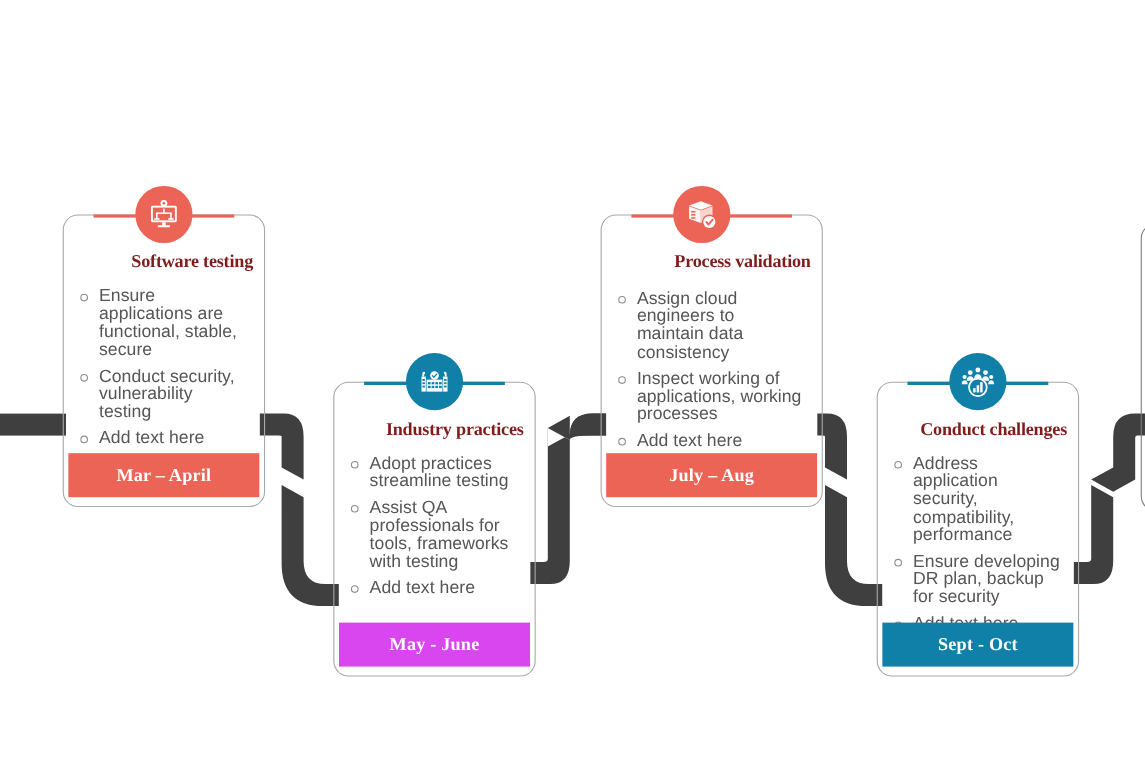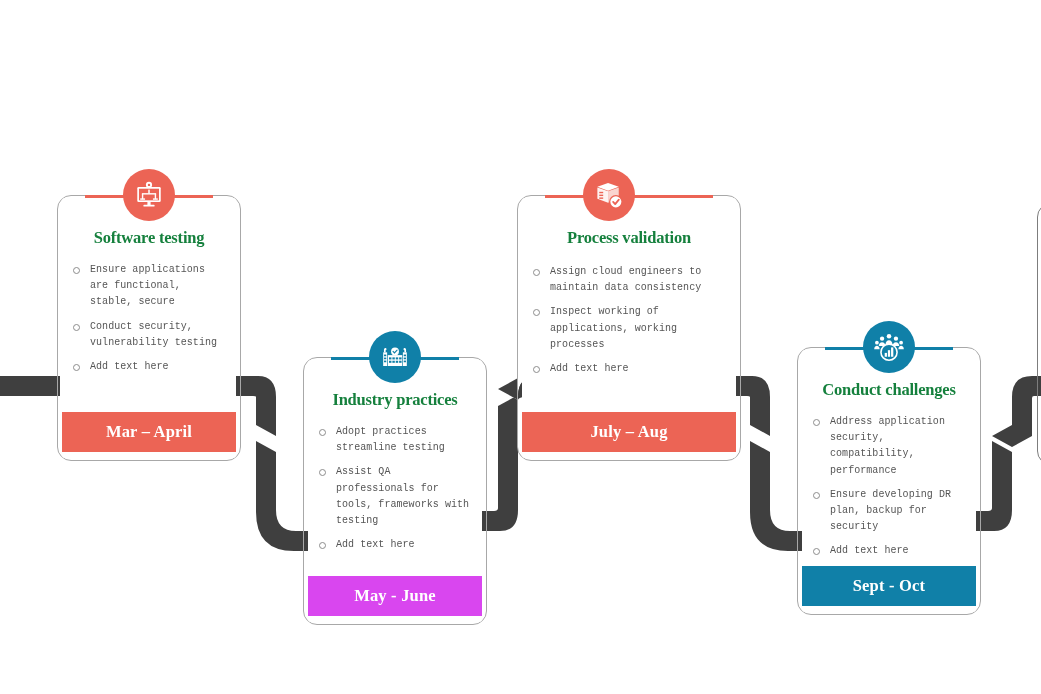--- a/index.html
+++ b/index.html
@@ -76,37 +76,37 @@
     display: flex;
     align-items: center;
     justify-content: center;
   }
   .card-icon svg { width: 30px; height: 30px; display: block; }
 
   .card-title {
     font-family: "Liberation Serif", serif;
     font-weight: bold;
     font-size: 16.5px;
-    color: #15803d;
-    text-align: center;
+    color: #7f1d1d;
+    text-align: right;
     letter-spacing: -0.2px;
     padding: 0 6px;
   }
 
   .bullets {
     list-style: none;
     margin: 0;
     padding: 0 10px 0 8px;
   }
   .bullets li {
     position: relative;
     padding-left: 20px;
     margin-bottom: 8px;
-    font-family: Liberation Mono, monospace;
-    font-size: 10px;
+    font-family: Liberation Sans, sans-serif;
+    font-size: 16px;
     line-height: 16.2px;
     color: #555555;
     letter-spacing: 0.05px;
   }
   .bullets li::before {
     content: "";
     position: absolute;
     left: 3px;
     top: 5px;
     width: 5px;
@@ -207,21 +207,21 @@
         <rect x="8.4" y="15" width="1.5" height="5.4" fill="#ffffff"></rect>
         <rect x="22.1" y="15" width="1.5" height="5.4" fill="#ffffff"></rect>
         <rect x="6.6" y="19.6" width="5.2" height="1.5" fill="#ffffff"></rect>
         <rect x="20.2" y="19.6" width="5.2" height="1.5" fill="#ffffff"></rect>
         <rect x="14.3" y="23.5" width="3.4" height="3.6" fill="#ffffff"></rect>
         <rect x="10" y="26.4" width="12" height="1.9" rx="0.9" fill="#ffffff"></rect>
       </svg>
     </div>
   </div>
 
-  <div class="card-wrap" style="left:303px; top:357px; width:184px; height:268px;">
+  <div class="card-wrap" style="left:303px; top:347px; width:184px; height:268px;">
     <div class="card-outline"></div>
     <div class="top-rule" style="background:#1080A8;"></div>
     <div class="card-body" style="top:3px; height:262px;">
       <div class="card-title" style="margin-top:30px;">Industry practices</div>
       <ul class="bullets" style="margin-top:14px;">
         <li>Adopt practices streamline testing</li>
         <li>Assist QA professionals  for tools, frameworks with testing</li>
         <li>Add text here</li>
       </ul>
       <div class="band" style="background:#d946ef; bottom:6px;">May - June</div>
@@ -248,21 +248,21 @@
           <rect x="20.4" y="16.4" width="2.6" height="2.2"></rect>
           <rect x="9.6" y="20" width="2.6" height="2.2"></rect>
           <rect x="13.2" y="20" width="2.6" height="2.2"></rect>
           <rect x="16.8" y="20" width="2.6" height="2.2"></rect>
           <rect x="20.4" y="20" width="2.6" height="2.2"></rect>
         </g>
       </svg>
     </div>
   </div>
 
-  <div class="card-wrap" style="left:517px; top:195px; width:224px; height:266px;">
+  <div class="card-wrap" style="left:546px; top:195px; width:202px; height:266px;">
     <div class="card-outline"></div>
     <div class="top-rule" style="background:#EC6455;"></div>
     <div class="card-body" style="top:3px; height:260px;">
       <div class="card-title" style="margin-top:30px;">Process validation</div>
       <ul class="bullets" style="margin-top:16px;">
         <li>Assign cloud engineers  to maintain data consistency</li>
         <li>Inspect working of applications, working processes</li>
         <li>Add text here</li>
       </ul>
       <div class="band" style="background:#EC6455; bottom:6px;">July – Aug</div>

